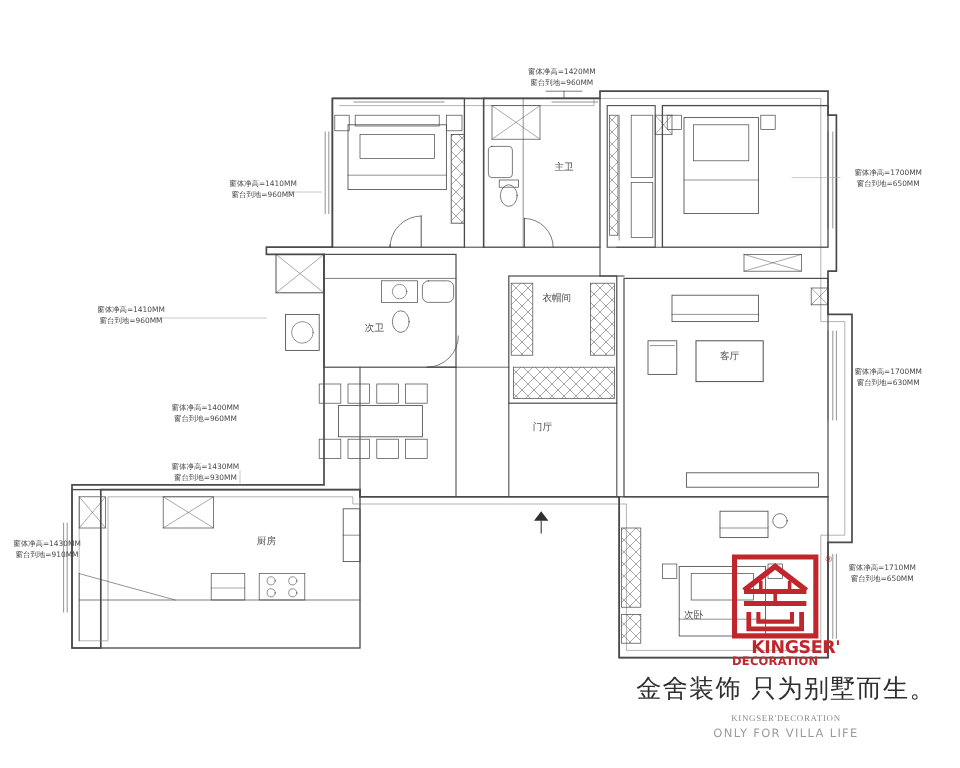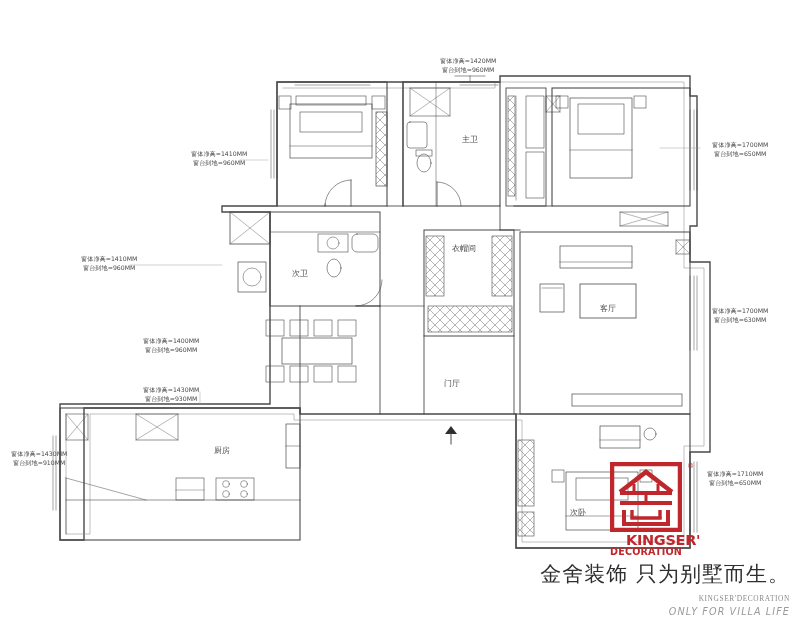--- a/index.html
+++ b/index.html
@@ -85,21 +85,21 @@
     letter-spacing: 0.2px;
     color: #c0272d;
     font-family: "DejaVu Sans", "Liberation Sans", sans-serif;
   }
   
   #tagline {
     position: absolute;
     left: 520px;
     top: 560px;
     width: 270px;
-    text-align: right;
+    text-align: center;
   }
   #tagline .cn {
     font-size: 21px;
     color: #2f2f2f;
     letter-spacing: 1px;
     font-family: "DejaVu Serif", "Liberation Serif", serif;
     white-space: nowrap;
   }
   #tagline .en1 {
     margin-top: 6px;
@@ -107,21 +107,20 @@
     color: #8c8c8c;
     letter-spacing: 0.6px;
     font-family: Liberation Serif, serif;
   }
   #tagline .en2 {
     margin-top: 3px;
     font-size: 9.6px;
     color: #9a9a9a;
     letter-spacing: 1.1px;
     font-family: "DejaVu Sans", "Liberation Sans", sans-serif;
-    font-style: italic;
   }
 </style>
 </head>
 <body>
 
 <div id="stage">
 
   <svg class="plan" viewBox="0 0 800 640">
     <defs>
       <pattern id="hatchX" width="10" height="10" patternUnits="userSpaceOnUse">
@@ -329,24 +328,24 @@
       <line x1="470" y1="76" x2="470" y2="82" stroke-width="0.6"></line>
       <line x1="455" y1="76" x2="485" y2="76" stroke-width="0.6"></line>
       <line x1="240" y1="160" x2="268" y2="160" stroke-width="0.45" stroke="#9a9a9a"></line>
       <line x1="130" y1="265" x2="222" y2="265" stroke-width="0.45" stroke="#9a9a9a"></line>
       <line x1="200" y1="392" x2="200" y2="404" stroke-width="0.45" stroke="#9a9a9a"></line>
       <line x1="660" y1="148" x2="700" y2="148" stroke-width="0.45" stroke="#9a9a9a"></line>
     </g>
   </svg>
 
   <div class="roomlabel" style="left:462px; top:134px;">主卫</div>
-  <div class="roomlabel" style="left:292px; top:268px;font-family:Liberation Mono, monospace;">次卫</div>
+  <div class="roomlabel" style="left:304px; top:268px;font-family:Liberation Mono, monospace;">次卫</div>
   <div class="roomlabel" style="left:452px; top:243px;">衣帽间</div>
-  <div class="roomlabel" style="left:600px; top:291px;margin-top:12px;">客厅</div>
-  <div class="roomlabel" style="left:444px; top:378px;">门厅</div>
+  <div class="roomlabel" style="left:600px; top:291px;">客厅</div>
+  <div class="roomlabel" style="left:444px; top:350px;">门厅</div>
   <div class="roomlabel" style="left:214px; top:445px;">厨房</div>
   <div class="roomlabel" style="left:570px; top:487px;margin-top:20px;">次卧</div>
 
   <div class="dimlabel" style="left:440px; top:57px;">
     <div>窗体净高=1420MM</div>
     <div>窗台到地=960MM</div>
   </div>
 
   <div class="dimlabel" style="left:191px; top:150px;">
     <div>窗体净高=1410MM</div>

